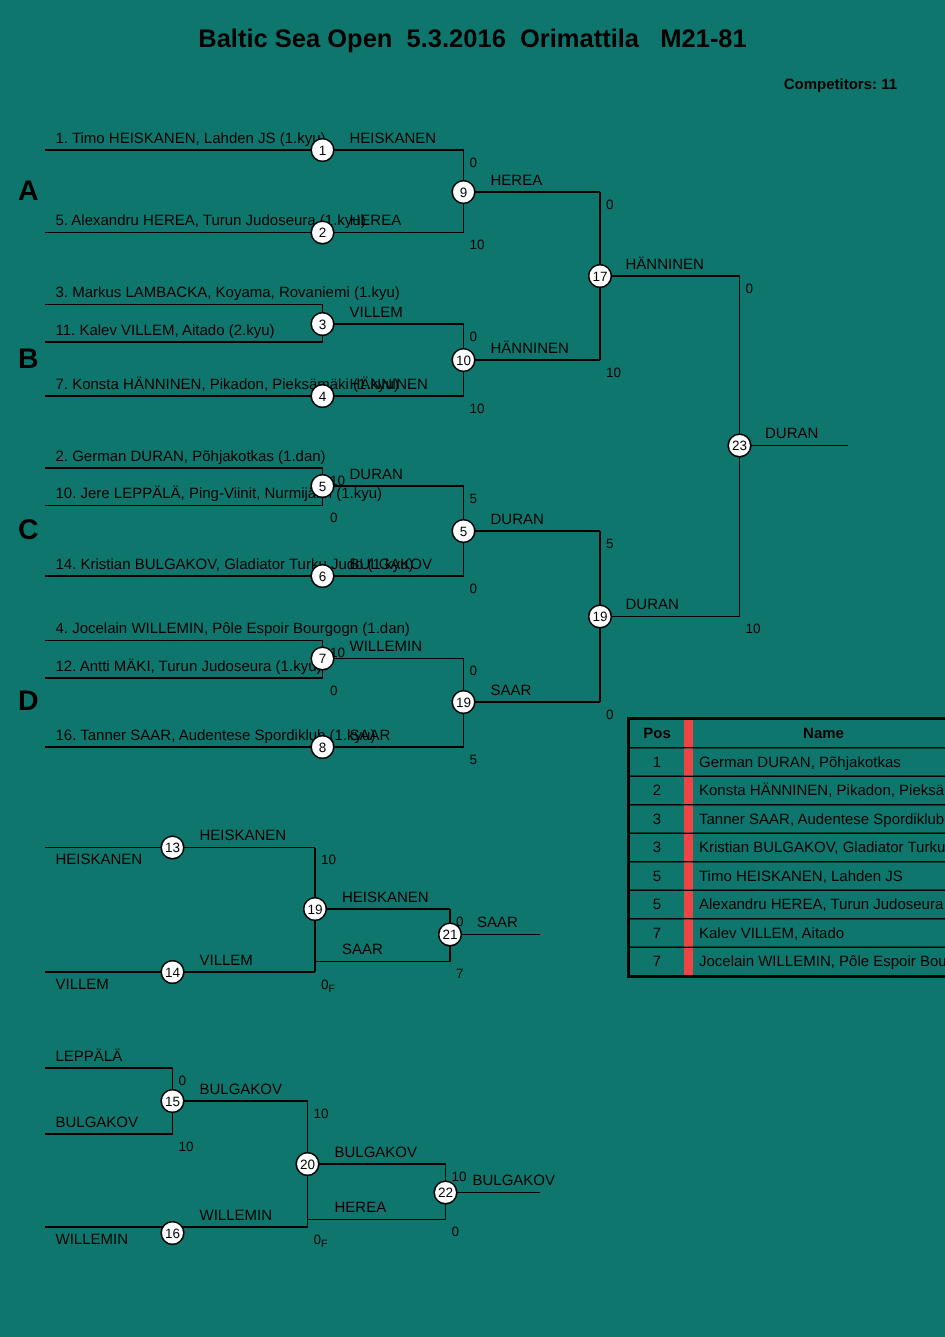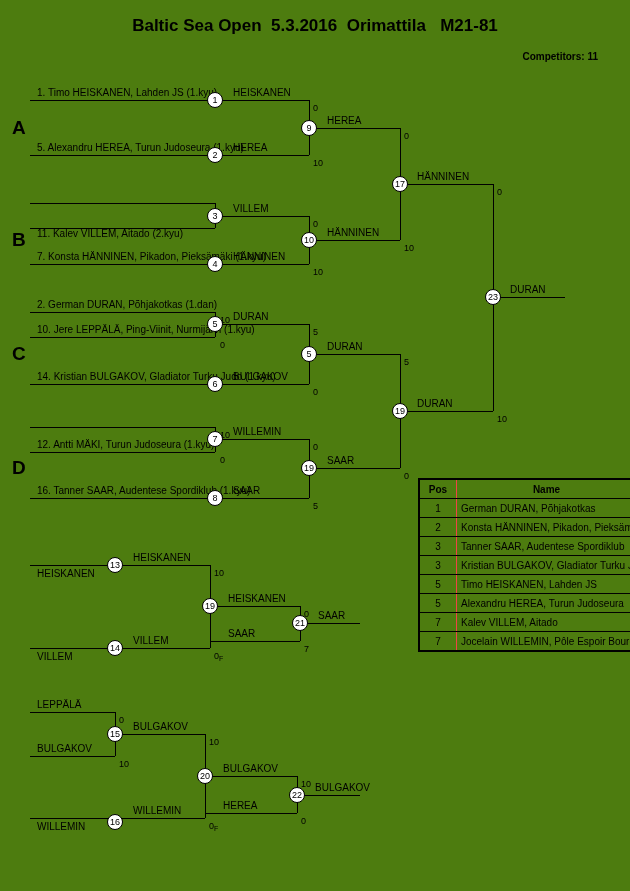--- a/index.html
+++ b/index.html
@@ -1,35 +1,35 @@
 <!DOCTYPE html>
 <html><head>
 <meta charset="utf-8">
 <style>
   html,body{margin:0;padding:0;background:#fff;}
-  .page{position:relative;width:630px;height:891px;background:#4d7c0f;overflow:hidden;
+  .page{position:relative;width:630px;height:891px;background:#0f766e;overflow:hidden;
         font-family:"Liberation Sans",sans-serif;color:#000;}
   .title{position:absolute;top:16px;left:0;width:630px;text-align:center;
          font-size:17px;font-weight:bold;white-space:pre;}
   .competitors{position:absolute;top:51px;left:418px;width:180px;text-align:right;
                font-size:10px;font-weight:bold;}
   .sec{position:absolute;font-size:19px;font-weight:bold;line-height:20px;}
   .lbl{position:absolute;font-size:10px;line-height:11px;white-space:nowrap;}
   .win{position:absolute;font-size:10px;line-height:11px;white-space:nowrap;}
   .score{position:absolute;font-size:9px;line-height:10px;white-space:nowrap;}
   .fsub{font-size:7px;vertical-align:-2px;}
   .node{position:absolute;width:16px;height:16px;border:1px solid #000;border-radius:50%;
         background:#fff;font-size:9px;line-height:15px;text-align:center;box-sizing:border-box;}
   svg.lines{position:absolute;left:0;top:0;}
   .results{position:absolute;left:418px;top:478px;width:212px;}
   .results-title{text-align:center;font-size:12px;font-weight:bold;margin-bottom:4px;}
   .results-table{border:2px solid #000;width:220px;box-sizing:border-box;}
   .r-row{display:flex;height:18px;border-top:1px solid #000;font-size:10px;align-items:stretch;}
   .r-row.r-head{border-top:none;font-weight:bold;}
-  .r-pos{width:36px;border-right:1px solid #ef4444;display:flex;align-items:center;justify-content:center;flex:none;}
+  .r-pos{width:36px;border-right:6px solid #ef4444;display:flex;align-items:center;justify-content:center;flex:none;}
   .r-name{flex:1;display:flex;align-items:center;padding-left:4px;white-space:nowrap;overflow:hidden;}
   .r-head .r-name{justify-content:center;padding-left:0;}
 </style>
 </head>
 <body>
 
 <div class="page">
 
   <svg class="lines" width="630" height="891">
     <path fill="none" stroke="#000" stroke-width="1" shape-rendering="crispEdges" d="
@@ -53,25 +53,27 @@
   <div class="title">Baltic Sea Open  5.3.2016  Orimattila   M21-81</div>
   <div class="competitors">Competitors: 11</div>
 
   <div class="sec" style="left:12px;top:118px">A</div>
   <div class="sec" style="left:12px;top:230px">B</div>
   <div class="sec" style="left:12px;top:344px">C</div>
   <div class="sec" style="left:12px;top:458px">D</div>
 
   <div class="lbl" style="left:37px;top:87px">1. Timo HEISKANEN, Lahden JS (1.kyu)</div>
   <div class="lbl" style="left:37px;top:142px">5. Alexandru HEREA, Turun Judoseura (1.kyu)</div>
-  <div class="lbl" style="left:37px;top:228px">11. Kalev VILLEM, Aitado (2.kyu)</div>
+  <div class="lbl" style="left:37px;top:190px">3. Markus LAMBACKA, Koyama, Rovaniemi (1.kyu)</div>
+  <div class="lbl" style="left:37px;top:215px">11. Kalev VILLEM, Aitado (2.kyu)</div>
   <div class="lbl" style="left:37px;top:251px">7. Konsta HÄNNINEN, Pikadon, Pieksämäki (1.kyu)</div>
   <div class="lbl" style="left:37px;top:299px">2. German DURAN, Põhjakotkas (1.dan)</div>
   <div class="lbl" style="left:37px;top:324px">10. Jere LEPPÄLÄ, Ping-Viinit, Nurmijärvi (1.kyu)</div>
   <div class="lbl" style="left:37px;top:371px">14. Kristian BULGAKOV, Gladiator Turku Judo (1.kyu)</div>
+  <div class="lbl" style="left:37px;top:414px">4. Jocelain WILLEMIN, Pôle Espoir Bourgogn (1.dan)</div>
   <div class="lbl" style="left:37px;top:439px">12. Antti MÄKI, Turun Judoseura (1.kyu)</div>
   <div class="lbl" style="left:37px;top:485px">16. Tanner SAAR, Audentese Spordiklub (1.kyu)</div>
 
   <div class="lbl" style="left:37px;top:568px">HEISKANEN</div>
   <div class="lbl" style="left:37px;top:651px">VILLEM</div>
   <div class="lbl" style="left:37px;top:699px">LEPPÄLÄ</div>
   <div class="lbl" style="left:37px;top:743px">BULGAKOV</div>
   <div class="lbl" style="left:37px;top:821px">WILLEMIN</div>
 
   <div class="win" style="left:233px;top:87px">HEISKANEN</div>

